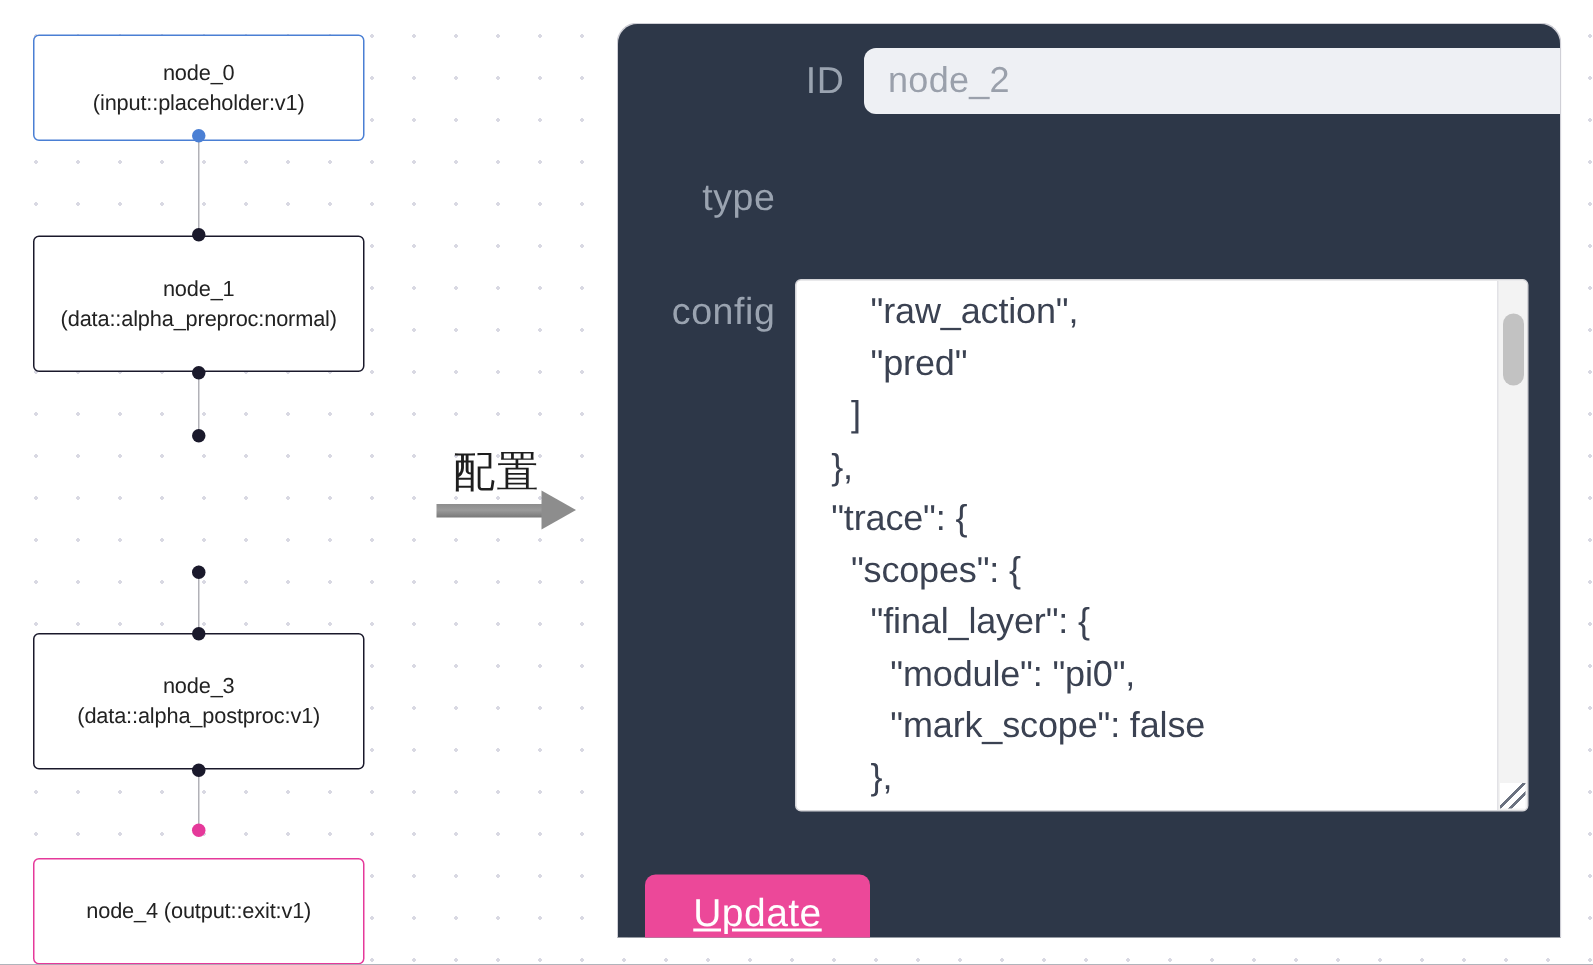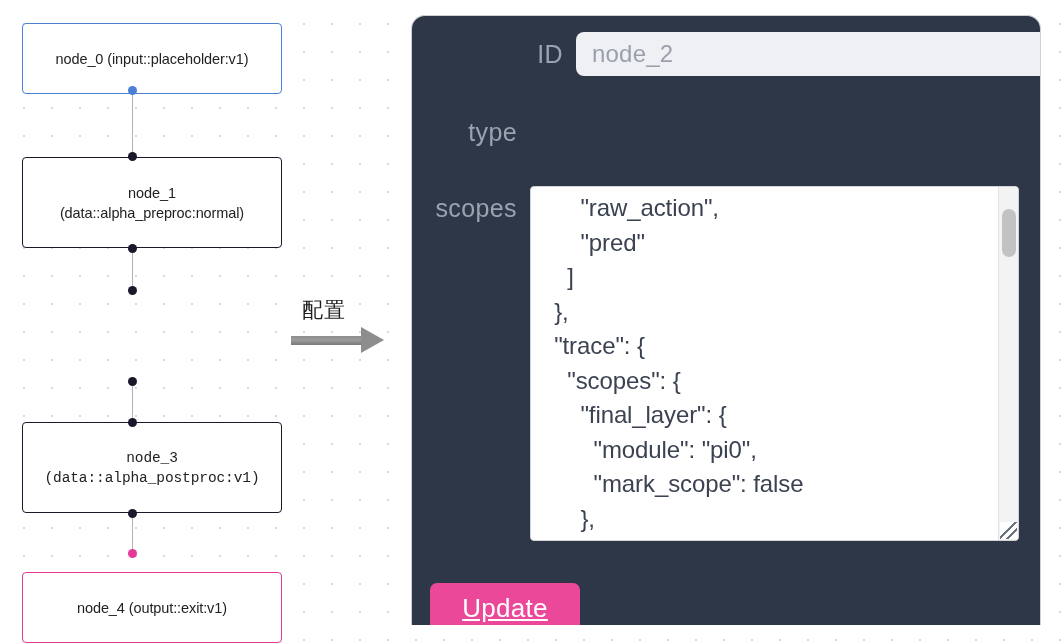--- a/index.html
+++ b/index.html
@@ -29,40 +29,40 @@
   #graph {
     position: absolute;
     left: 0; top: 0;
     width: 288px; height: 643px;
   }
 
   .node {
     position: absolute;
     box-sizing: border-box;
     left: 22px;
-    width: 260px;
+    width: 221px;
     background: #ffffff;
     border: 1.4px solid #1a192b;
     border-radius: 4px;
     display: flex;
     align-items: center;
     justify-content: center;
     text-align: center;
     color: #222222;
     font-size: 14.5px;
     line-height: 20px;
     padding: 2px 17px;
     letter-spacing: -0.1px;
   }
   .node-label { display: block; width: 100%; }
 
   .node.n0 { top: 23px;  height: 71px;  border-color: #4a7fd4; }
   .node.n1 { top: 157px; height: 91px; }
   .node.n2 { top: 290px; height: 91px; background: #ececec; border-width: 1.8px; }
-  .node.n3 { top: 422px; height: 91px; font-family: Liberation Mono, monospace; }
+  .node.n3 { top: 422px; height: 91px; }
   .node.n4 { top: 553px; height: 71px;  border-color: #e5399a; border-width: 1.6px; margin-top: 19px; }
 
   
   .edge {
     position: absolute;
     left: 131.5px;
     width: 1.6px;
     background: #b1b1b7;
   }
   .edge.e0 { top: 90px;  height: 70px; }
@@ -94,21 +94,21 @@
   #transition {
     position: absolute;
     left: 291px;
     top: 296px;
     width: 106px;
     height: 62px;
   }
   .trans-caption {
     position: absolute;
     left: 11px; top: 0;
-    font-size: 21px;
+    font-size: 28px;
     color: #1e1e1e;
     font-family: Liberation Sans, sans-serif;
     letter-spacing: 1px;
     white-space: nowrap;
   }
   .arrow-shaft {
     position: absolute;
     left: 0; top: 40px;
     width: 74px; height: 9px;
     background: linear-gradient(180deg,#8d8d8d 0%,#9b9b9b 45%,#787878 100%);
@@ -300,21 +300,21 @@
     <div class="field-row" id="row-id">
       <div class="field-label">ID</div>
       <input class="text-input" type="text" value="node_2" style="">
     </div>
 
     <div class="field-row" id="row-type">
       <div class="field-label">type</div>
     </div>
 
     <div class="field-row" id="row-config">
-      <div class="field-label">scopes</div>
+      <div class="field-label">config</div>
       <div class="textarea-wrap">
         <pre class="ta-content">      "raw_action",
       "pred"
     ]
   },
   "trace": {
     "scopes": {
       "final_layer": {
         "module": "pi0",
         "mark_scope": false

